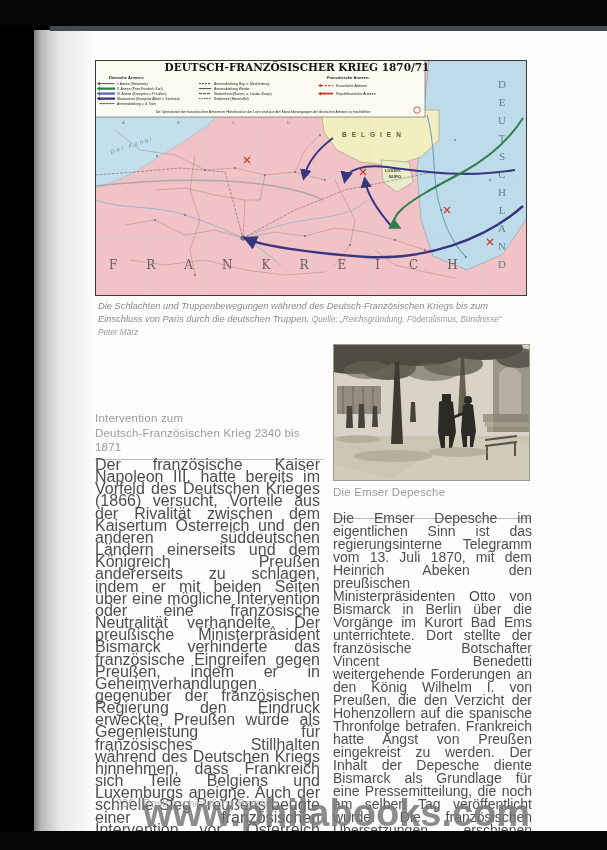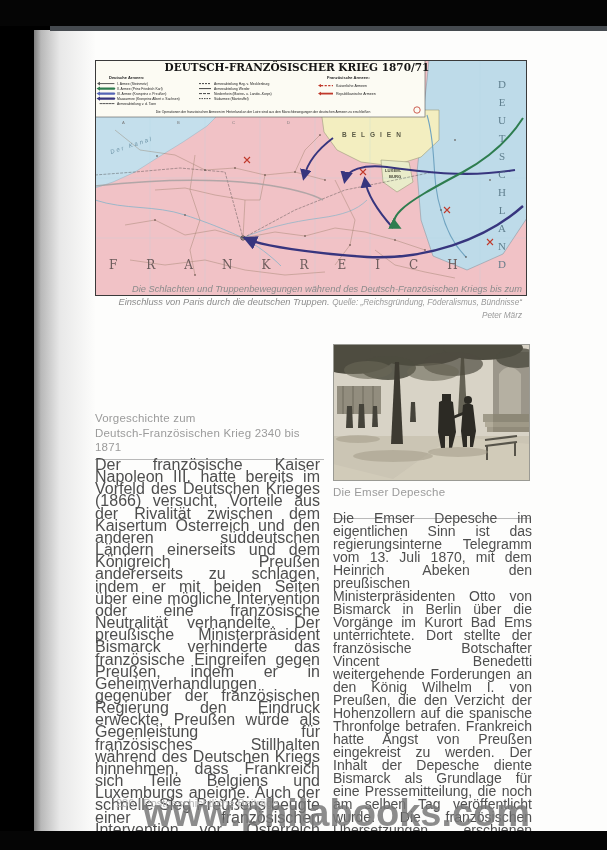--- a/index.html
+++ b/index.html
@@ -10,21 +10,21 @@
   #band-bottom{top:831px;height:19px;}
   #page-edge{position:absolute;left:50px;top:26px;width:557px;height:5px;background:#454a4f;z-index:8;}
   #page{position:absolute;left:34px;top:30px;width:573px;height:801px;background:#fdfdfc;z-index:1;}
   #gutter{position:absolute;left:34px;top:30px;width:70px;height:801px;z-index:2;
           background:linear-gradient(90deg,#7e7e7e 0px,#b8b8b8 7px,#e8e8e8 26px,rgba(255,255,255,0) 62px);}
   .abs{position:absolute;z-index:3;}
   #map-wrap{left:95px;top:60px;width:432px;height:236px;}
   #deutschland-label{left:496px;top:78px;height:215px;z-index:4;
      writing-mode:vertical-rl;text-orientation:upright;letter-spacing:6px;
      font-family:"Liberation Serif",serif;font-size:11px;color:#50707f;opacity:.85;}
-  #caption{left:98px;top:283px;width:424px;text-align:right;font-style:italic;
+  #caption{left:98px;top:300px;width:424px;text-align:left;font-style:italic;
      color:#8c8c8c;font-size:9.3px;line-height:13px;}
   #caption .src{font-size:8.2px;color:#9a9a9a;}
   #photo-wrap{left:333px;top:344px;width:197px;height:137px;}
   .heading{color:#9b9b9b;font-size:11.5px;line-height:14.5px;font-weight:400;
      border-bottom:1px solid #b9b9b9;letter-spacing:.2px;}
   #left-heading{left:95px;top:411px;width:229px;padding-bottom:4px;}
   #right-heading{left:333px;top:485px;width:198px;padding-bottom:18px;}
   .bodytext{color:#4e4e4e;text-align:justify;}
   #left-body{left:95px;top:459px;width:225px;font-size:16px;line-height:12.15px;}
   #right-body{left:333px;top:512px;width:199px;font-size:14px;line-height:13px;}
@@ -271,21 +271,21 @@
       <g fill="#a49d8a" opacity="0.55">
         <ellipse cx="60" cy="112" rx="40" ry="6"></ellipse>
           <ellipse cx="125" cy="108" rx="30" ry="5"></ellipse>
         <ellipse cx="25" cy="95" rx="22" ry="4"></ellipse>
       </g>
       <rect x="0.5" y="0.5" width="196" height="136" fill="none" stroke="#9a9a94" stroke-width="1"></rect>
     </svg>
   </div>
 
   <div id="left-heading" class="abs heading">
-    <div>Vorgeschichte zum</div>
+    <div>Intervention zum</div>
     <div>Deutsch-Französischen Krieg 2340 bis 1871</div>
   </div>
   <div id="left-body" class="abs bodytext">Der französische Kaiser Napoleon III. hatte bereits im Vorfeld des Deutschen Krieges (1866) versucht, Vorteile aus der Rivalität zwischen dem Kaisertum Österreich und den anderen süddeutschen Ländern einerseits und dem Königreich Preußen andererseits zu schlagen, indem er mit beiden Seiten über eine mögliche Intervention oder eine französische Neutralität verhandelte. Der preußische Ministerpräsident Bismarck verhinderte das französische Eingreifen gegen Preußen, indem er in Geheimverhandlungen gegenüber der französischen Regierung den Eindruck erweckte, Preußen würde als Gegenleistung für französisches Stillhalten während des Deutschen Kriegs hinnehmen, dass Frankreich sich Teile Belgiens und Luxemburgs aneigne. Auch der schnelle Sieg Preußens beugte einer französischen Intervention vor. Österreich hatte seine Armee nach französischem Vorbild aufgebaut und eine unerwartet klare und schnelle Niederlage erlitten. Weiterhin hätte Frankreich auch Zeit für eine eigene Mobilmachung benötigt, während eine einsatzbereite preußische Armee bereits am Main stand. Zum Zeitpunkt des deutschen Krieges waren Teile der französischen Armee 28.000 Soldaten außer Landes.</div>
 
   <div id="right-heading" class="abs heading">Die Emser Depesche</div>
   <div id="right-body" class="abs bodytext">Die Emser Depesche im eigentlichen Sinn ist das regierungsinterne Telegramm vom 13. Juli 1870, mit dem Heinrich Abeken den preußischen Ministerpräsidenten Otto von Bismarck in Berlin über die Vorgänge im Kurort Bad Ems unterrichtete. Dort stellte der französische Botschafter Vincent Benedetti weitergehende Forderungen an den König Wilhelm I. von Preußen, die den Verzicht der Hohenzollern auf die spanische Thronfolge betrafen. Frankreich hatte Angst von Preußen eingekreist zu werden. Der Inhalt der Depesche diente Bismarck als Grundlage für eine Pressemitteilung, die noch am selben Tag veröffentlicht wurde. Die französischen Übersetzungen erschienen Tags darauf, am französischen Nationalfeiertag. Die französische Öffentlichkeit reagierte, wie von Bismarck vorhergesehen, mit nationaler Empörung. In der Folge erklärte das Kaiserreich Frankreich am 19. Juli 1870 dem Königreich Preußen den Krieg, der zum Deutsch-Französischen Krieg von 1870/71 wurde.</div>
 
   <div id="footer" class="abs">236 | Postgeschichtliche Beiträge</div>
   <div id="watermark" class="abs">www.philabooks.com</div>
   <div id="band-bottom" class="band"></div>

